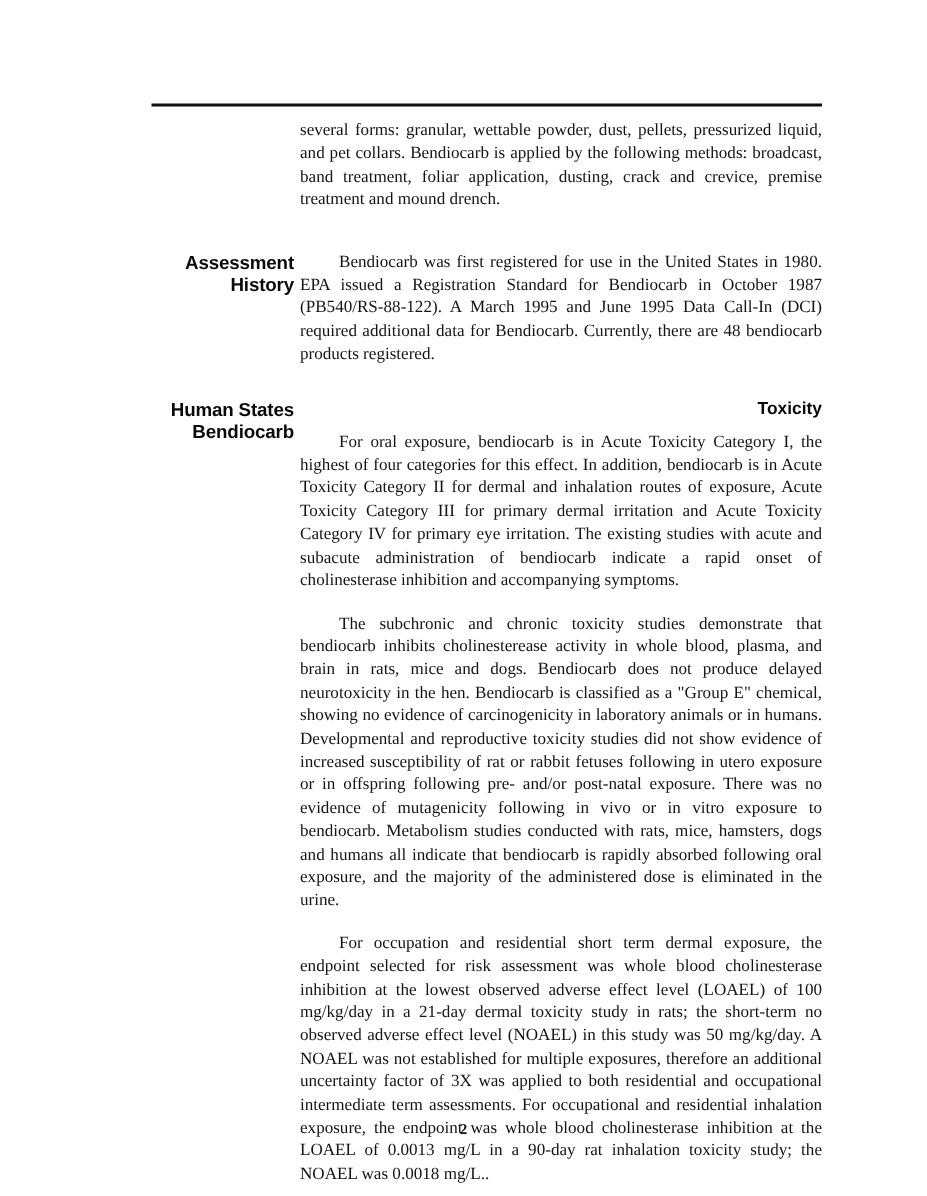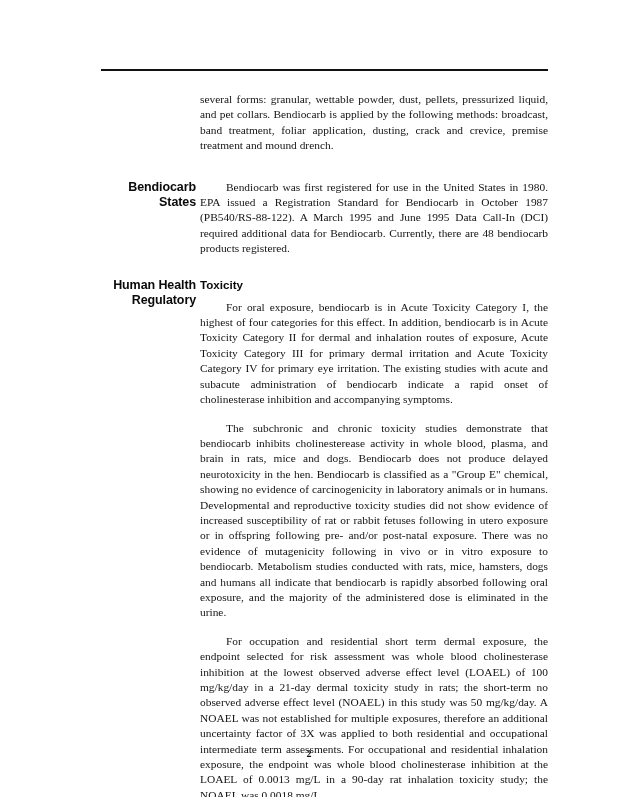--- a/index.html
+++ b/index.html
@@ -70,29 +70,30 @@
   p.para {
     margin: 0;
     font-family: "Liberation Serif", serif;
     font-size: 11.4px;
     line-height: 15.4px;
     text-align: justify;
     text-indent: 26px;
     color: #131313;
     -webkit-font-smoothing: none;
   }
-  p.para.noindent { text-indent: 0; margin-top: 12px; }
+  p.para.noindent { text-indent: 0; }
 
   .subhead {
     margin: 0;
     font-family: "Liberation Sans", sans-serif;
     font-weight: bold;
     font-size: 11.6px;
     line-height: 14px;
     color: #0a0a0a;
+    text-align: right;
   }
 
   .u { }
 
   .gap-sm { height: 8px; }
   .gap-md { height: 13px; }
   .gap-lg { height: 21px; }
   .gap-xl { height: 26px; }
 
   
@@ -121,34 +122,34 @@
       <div class="side-head"></div>
       <div class="body-col">
         <p class="para noindent">several forms: granular, wettable powder, dust, pellets, pressurized liquid, and pet collars. Bendiocarb is applied by the following methods:  broadcast, band treatment, foliar application, dusting, crack and crevice, premise treatment and mound drench.</p>
       </div>
     </div>
 
     <div class="gap-xl"></div>
 
     <div class="row">
       <div class="side-head">
-        <span class="hl">Bendiocarb</span>
-        <span class="hl">States</span>
+        <span class="hl">Assessment</span>
+        <span class="hl">History</span>
       </div>
       <div class="body-col">
         <p class="para">Bendiocarb was first registered for use in the United States in 1980. EPA issued a Registration Standard for Bendiocarb in October 1987 (PB540/RS-88-122).  A March 1995 and June 1995 Data Call-In (DCI) required additional data for Bendiocarb.  Currently, there are 48 bendiocarb products registered.</p>
       </div>
     </div>
 
     <div class="gap-lg"></div>
 
     <div class="row">
       <div class="side-head">
-        <span class="hl">Human Health</span>
-        <span class="hl">Regulatory</span>
+        <span class="hl">Human States</span>
+        <span class="hl">Bendiocarb</span>
       </div>
       <div class="body-col">
 
         <p class="subhead">Toxicity</p>
 
         <div class="gap-sm"></div>
 
         <p class="para">For oral exposure, bendiocarb is in Acute Toxicity Category I, the highest of four categories for this effect.  In addition, bendiocarb is in Acute Toxicity Category II for dermal and inhalation routes of exposure, Acute Toxicity Category III for primary dermal irritation and Acute Toxicity Category IV for primary eye irritation. The existing studies with acute and subacute administration of bendiocarb indicate a rapid onset of cholinesterase inhibition and accompanying symptoms.</p>
 
         <div class="gap-md"></div>

